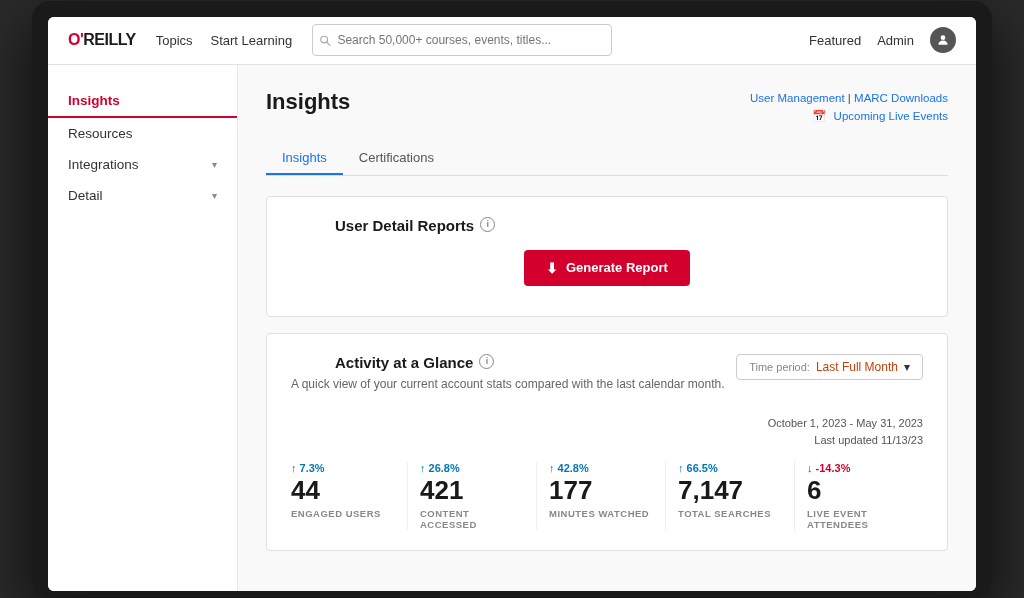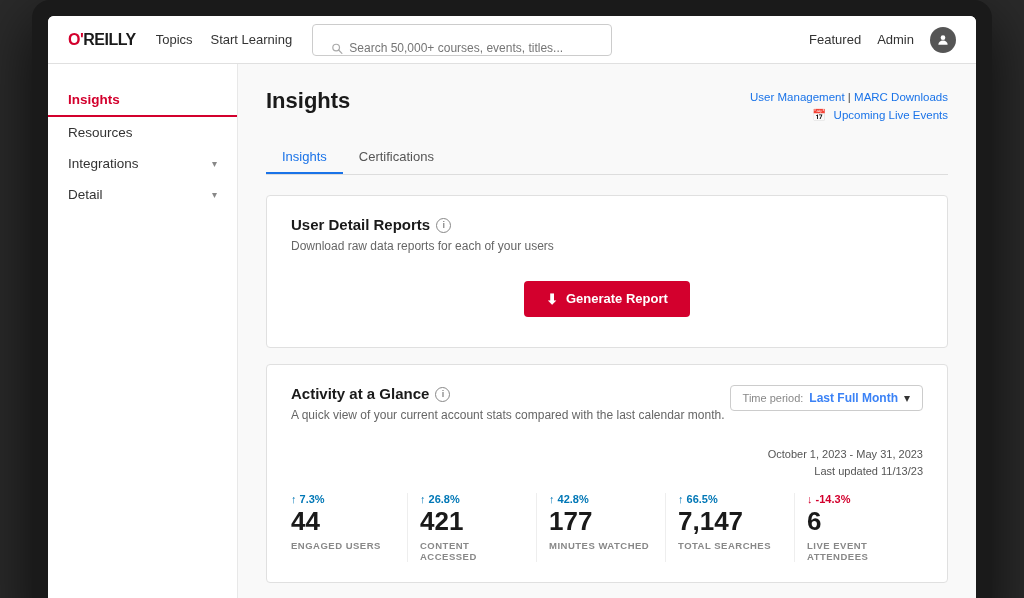--- a/index.html
+++ b/index.html
@@ -49,24 +49,24 @@
     }
     .nav-link {
       font-size: 13px;
       color: #333;
       cursor: pointer;
       font-weight: 500;
     }
     .search-bar {
       flex: 1;
       display: flex;
-      align-items: flex-end;
+      align-items: center;
       border: 1px solid #ccc;
       border-radius: 4px;
-      padding: 0 18px;
+      padding: 0 6px;
       height: 32px;
       gap: 6px;
       max-width: 300px;
     }
     .search-bar input {
       border: none;
       outline: none;
       font-size: 12px;
       color: #888;
       width: 100%;
@@ -191,23 +191,24 @@
       border: 1px solid #e0e0e0;
       border-radius: 4px;
       padding: 20px 24px;
       margin-bottom: 16px;
     }
     .section-title {
       font-size: 15px;
       font-weight: 700;
       color: #1a1a1a;
       display: flex;
-      align-items: flex-end;
+      align-items: flex-start;
       gap: 6px;
       margin-bottom: 6px;
+      margin-left: 44px;
     }
     .info-icon {
       width: 15px;
       height: 15px;
       border-radius: 50%;
       border: 1.5px solid #888;
       display: inline-flex;
       align-items: center;
       justify-content: center;
       font-size: 9px;
@@ -260,22 +261,22 @@
       display: flex;
       align-items: center;
       gap: 6px;
       white-space: nowrap;
     }
     .time-period-label {
       color: #888;
       font-size: 11px;
     }
     .time-period-value {
-      color: #3b82f6;
-      font-weight: 700;
+      color: #c2410c;
+      font-weight: 400;
     }
     .date-range-text {
       text-align: right;
       font-size: 11px;
       color: #555;
       margin-bottom: 12px;
       line-height: 1.6;
     }
     .stats-row {
       display: flex;
@@ -386,21 +387,20 @@
         <div class="tabs">
           <div class="tab active">Insights</div>
           <div class="tab">Certifications</div>
         </div>
 
         <div class="section-card">
           <div class="section-title">
             <span>User Detail Reports</span>
             <span class="info-icon">i</span>
           </div>
-          <div class="section-subtitle">Download raw data reports for each of your users</div>
           <div class="generate-btn-wrap">
             <button class="generate-btn">
               <span class="dl-icon">⬇</span>
               <span>Generate Report</span>
             </button>
           </div>
         </div>
 
         <div class="section-card">
           <div class="activity-header-row">

